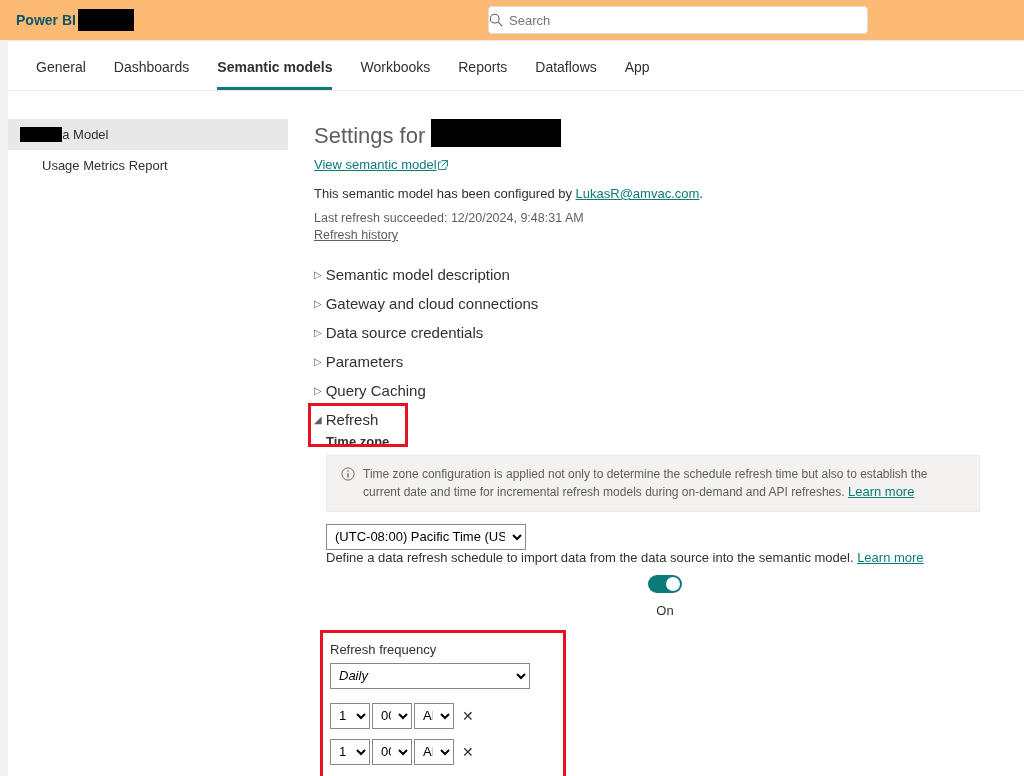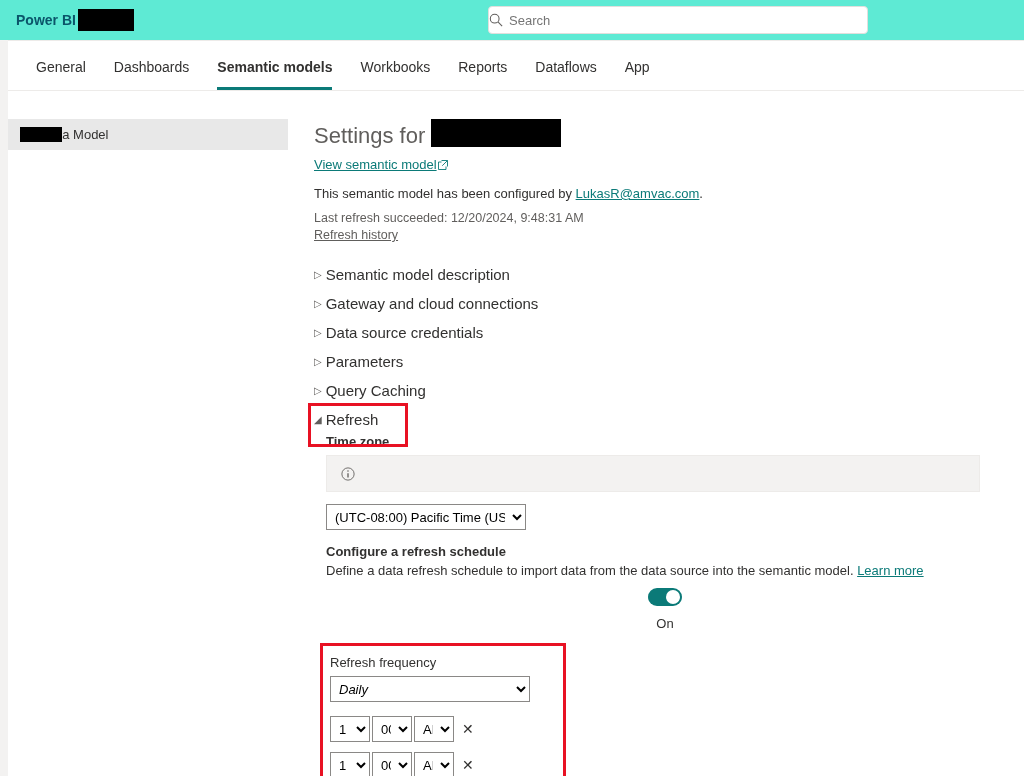--- a/index.html
+++ b/index.html
@@ -7,21 +7,21 @@
   font-family: "Segoe UI", -apple-system, sans-serif;
   font-size: 13px;
   background: #f3f2f1;
   color: #323130;
   width: 1024px;
   height: 776px;
   overflow: hidden;
 }
 .header {
   height: 40px;
-  background: #5eead4;
+  background: #fdba74;
   display: flex;
   align-items: center;
   padding: 0 16px;
 }
 .logo {
   color: #0b556a;
   font-weight: 600;
   font-size: 14px;
 }
 .redact {
@@ -199,20 +199,23 @@
     <div class="tab">Dataflows</div>
     <div class="tab">App</div>
   </div>
 
   <div class="main-row">
     <div class="sidebar">
       <div class="sb-item selected">
         <span class="sb-redact"></span>
         <span>Data Model</span>
       </div>
+      <div class="sb-item">
+        <span>Usage Metrics Report</span>
+      </div>
     </div>
 
     <div class="settings-panel">
       <div class="settings-title-row">
         <span class="settings-title">Settings for</span>
         <span class="redact-title"></span>
       </div>
       <div class="view-link">
         <span class="link">View semantic model</span>
         <svg width="12" height="12" viewBox="0 0 16 16">
@@ -253,24 +256,27 @@
             <span>Refresh</span>
           </div>
         <div class="refresh-body">
           <div class="subhead">Time zone</div>
           <div class="info-box">
             <svg width="14" height="14" viewBox="0 0 16 16">
                 <circle cx="8" cy="8" r="7" fill="none" stroke="#605e5c" stroke-width="1"></circle>
                 <circle cx="8" cy="4.5" r="0.9" fill="#605e5c"></circle>
                 <line x1="8" y1="7" x2="8" y2="12" stroke="#605e5c" stroke-width="1.5"></line>
               </svg>
+            <div>
+              <span>Time zone configuration is applied not only to determine the schedule refresh time but also to establish the current date and time for incremental refresh models during on-demand and API refreshes.</span>
+              <a class="link">Learn more</a>
+            </div>
           </div>
           <select class="wide"><option>(UTC-08:00) Pacific Time (US and Canada)</option></select>
 
-          <div class="section-title">Configure a refresh schedule</div>
           <div class="section-desc">
             <span>Define a data refresh schedule to import data from the data source into the semantic model. </span>
             <a class="link">Learn more</a>
           </div>
           <div class="toggle-row">
             <div class="toggle"></div>
             <span>On</span>
           </div>
 
           <div class="freq-block">

